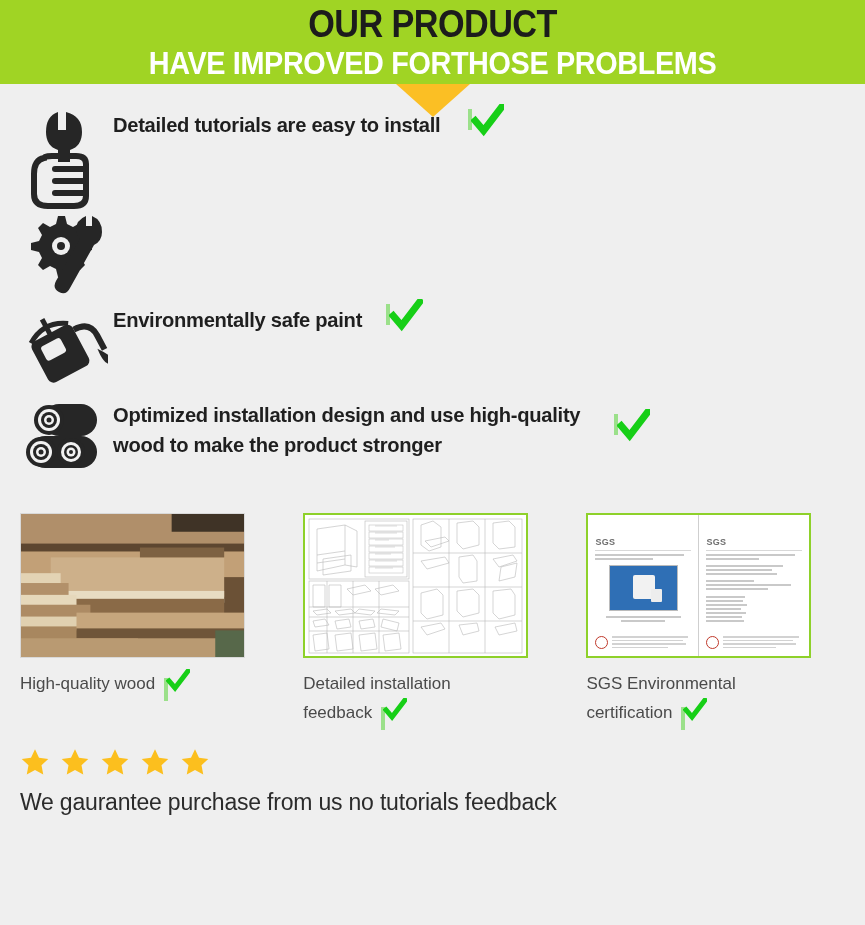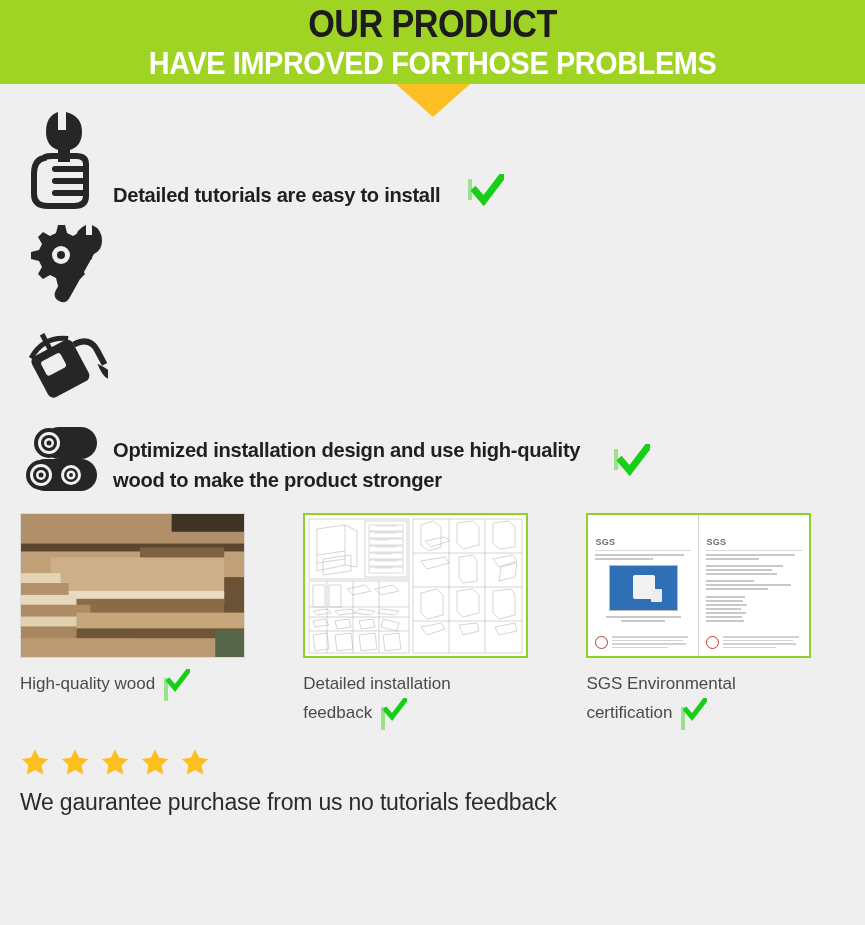--- a/index.html
+++ b/index.html
@@ -49,21 +49,21 @@
     border-top: 33px solid #fbbf24;
   }
 
   
   .features {
     margin-top: 26px;
     padding-left: 18px;
   }
   .feature-row {
     display: flex;
-    align-items: flex-end;
+    align-items: flex-start;
     min-height: 95px;
   }
   .feature-icon {
     width: 95px;
     flex: 0 0 95px;
     display: flex;
     align-items: center;
     justify-content: center;
   }
   .feature-text {
@@ -217,20 +217,29 @@
       <svg width="84" height="80" viewBox="0 0 84 80">
         <g transform="rotate(-28 42 40)">
           <rect x="10" y="22" width="46" height="46" rx="6" fill="#262626"></rect>
           <path d="M12 22 Q33 8 54 22" fill="none" stroke="#262626" stroke-width="5"></path>
           <path d="M33 6 L33 26" stroke="#262626" stroke-width="5"></path>
           <path d="M56 30 Q74 30 74 46 L74 62" fill="none" stroke="#262626" stroke-width="6"></path>
           <path d="M68 58 Q80 74 74 78 Q66 78 68 58 Z" fill="#262626"></path>
           <rect x="18" y="30" width="22" height="16" rx="3" fill="#efefef"></rect>
         </g>
       </svg>
+    </div>
+    <div class="feature-body">
+      <span class="feature-text">Environmentally  safe paint</span>
+      <span class="chk chk-lg">
+        <span class="box"></span>
+        <svg viewBox="0 0 24 24">
+            <path d="M3 12 L9 19 L22 2" fill="none" stroke="#17cf17" stroke-width="5" stroke-linecap="square"></path>
+          </svg>
+      </span>
     </div>
   </div>
 
   <div class="feature-row">
     <div class="feature-icon">
       <svg width="90" height="72" viewBox="0 0 90 72">
         <rect x="22" y="4" width="54" height="32" rx="16" fill="#262626"></rect>
         <rect x="8" y="36" width="68" height="32" rx="16" fill="#262626"></rect>
         <circle cx="28" cy="20" r="15" fill="#262626"></circle>
         <circle cx="28" cy="20" r="11" fill="#f2f2f2"></circle>

